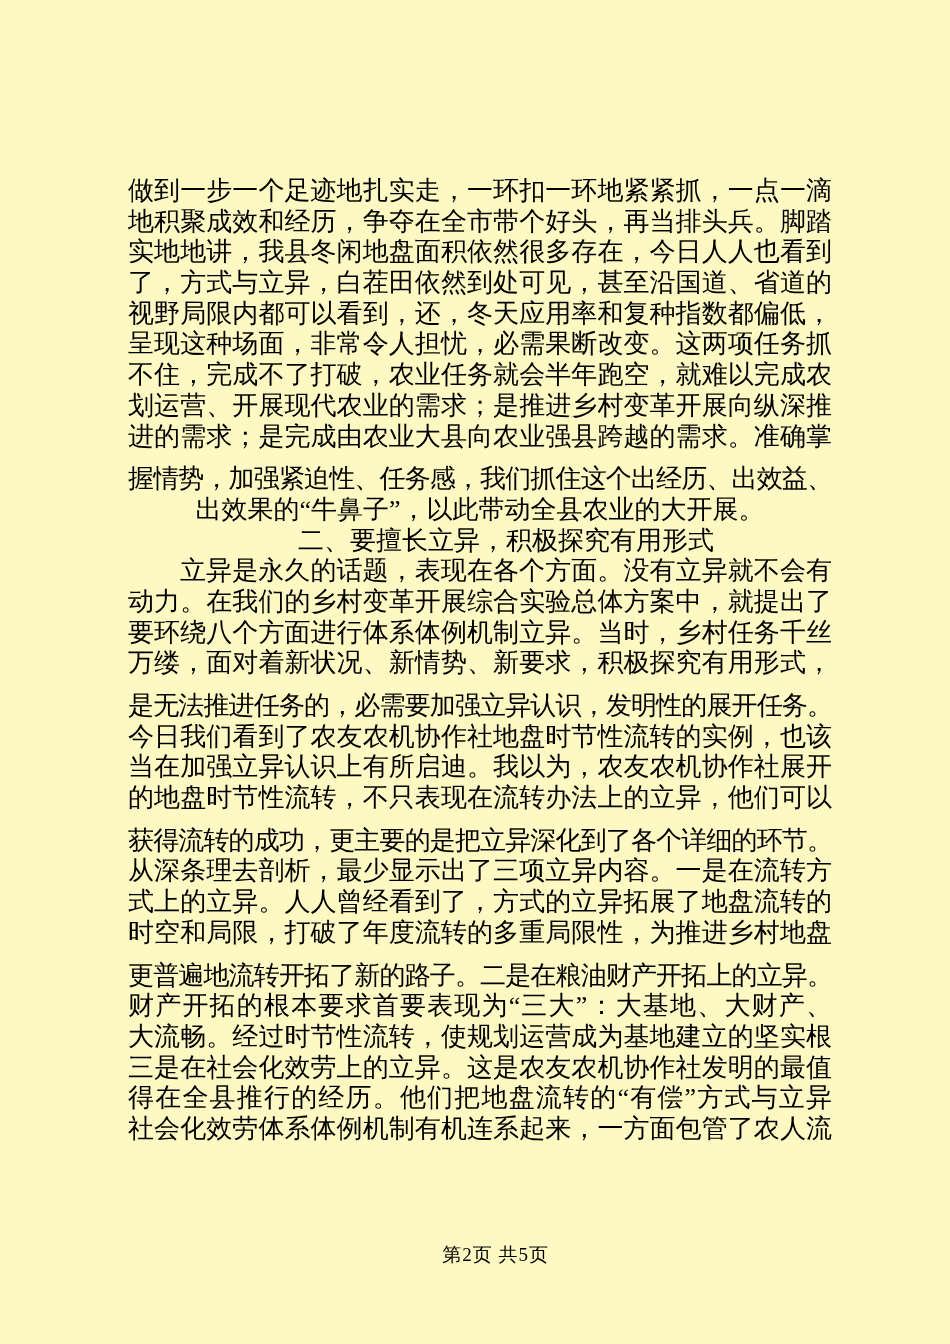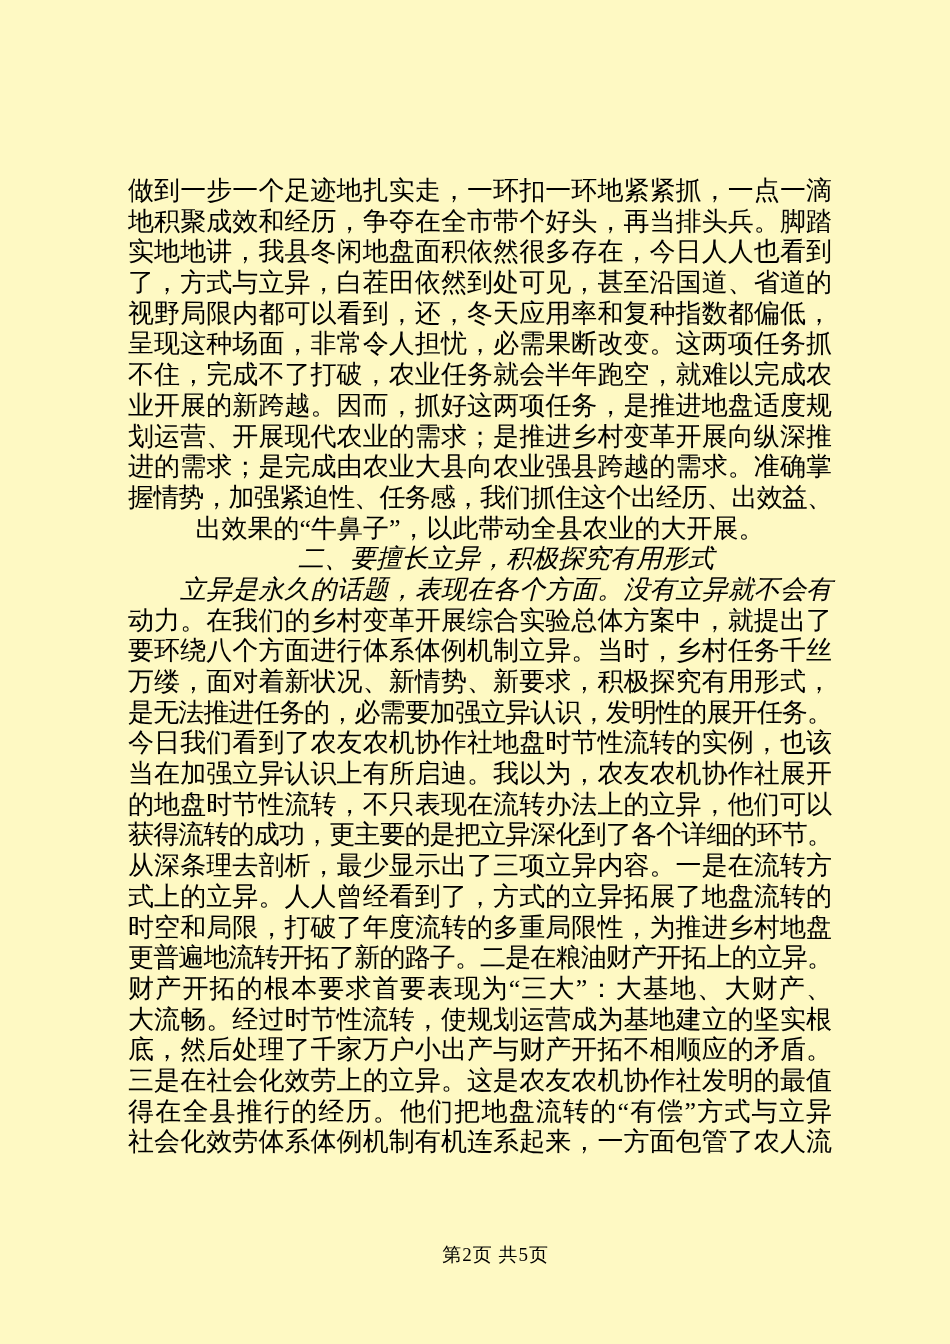--- a/index.html
+++ b/index.html
@@ -31,24 +31,24 @@
     text-align: center;
   }
   
   .line.fill {
     text-align: justify;
     text-align-last: justify;
   }
   
   .line.squeeze {
     letter-spacing: -1px;
+    margin-top: 12px;
   }
   .line.indent {
     text-indent: 52px;
-    font-style: italic;
   }
   .page-footer {
     position: absolute;
     left: 0;
     top: 1242px;
     width: 100%;
     text-align: center;
     font-size: 19px;
     letter-spacing: 1px;
     white-space: pre;
@@ -60,40 +60,38 @@
 
 <div class="page">
   <div class="text-body">
       <div class="line fill">做到一步一个足迹地扎实走，一环扣一环地紧紧抓，一点一滴</div>
       <div class="line fill">地积聚成效和经历，争夺在全市带个好头，再当排头兵。脚踏</div>
       <div class="line fill">实地地讲，我县冬闲地盘面积依然很多存在，今日人人也看到</div>
       <div class="line fill">了，方式与立异，白茬田依然到处可见，甚至沿国道、省道的</div>
       <div class="line fill">视野局限内都可以看到，还，冬天应用率和复种指数都偏低，</div>
       <div class="line fill">呈现这种场面，非常令人担忧，必需果断改变。这两项任务抓</div>
       <div class="line fill">不住，完成不了打破，农业任务就会半年跑空，就难以完成农</div>
-      <div class="line fill">业开展的新跨越。因而，抓好这两项任务，是推进地盘适度规</div>
       <div class="line fill">划运营、开展现代农业的需求；是推进乡村变革开展向纵深推</div>
       <div class="line fill">进的需求；是完成由农业大县向农业强县跨越的需求。准确掌</div>
       <div class="line fill squeeze">握情势，加强紧迫性、任务感，我们抓住这个出经历、出效益、</div>
       <div class="line">出效果的“牛鼻子”，以此带动全县农业的大开展。</div>
       <div class="line indent">二、要擅长立异，积极探究有用形式</div>
       <div class="line fill indent">立异是永久的话题，表现在各个方面。没有立异就不会有</div>
       <div class="line fill">动力。在我们的乡村变革开展综合实验总体方案中，就提出了</div>
       <div class="line fill">要环绕八个方面进行体系体例机制立异。当时，乡村任务千丝</div>
       <div class="line fill">万缕，面对着新状况、新情势、新要求，积极探究有用形式，</div>
       <div class="line fill squeeze">是无法推进任务的，必需要加强立异认识，发明性的展开任务。</div>
       <div class="line fill">今日我们看到了农友农机协作社地盘时节性流转的实例，也该</div>
       <div class="line fill">当在加强立异认识上有所启迪。我以为，农友农机协作社展开</div>
       <div class="line fill">的地盘时节性流转，不只表现在流转办法上的立异，他们可以</div>
       <div class="line fill squeeze">获得流转的成功，更主要的是把立异深化到了各个详细的环节。</div>
       <div class="line fill">从深条理去剖析，最少显示出了三项立异内容。一是在流转方</div>
       <div class="line fill">式上的立异。人人曾经看到了，方式的立异拓展了地盘流转的</div>
       <div class="line fill">时空和局限，打破了年度流转的多重局限性，为推进乡村地盘</div>
       <div class="line fill squeeze">更普遍地流转开拓了新的路子。二是在粮油财产开拓上的立异。</div>
       <div class="line fill">财产开拓的根本要求首要表现为“三大”：大基地、大财产、</div>
       <div class="line fill">大流畅。经过时节性流转，使规划运营成为基地建立的坚实根</div>
-      <div class="line fill">底，然后处理了千家万户小出产与财产开拓不相顺应的矛盾。</div>
       <div class="line fill">三是在社会化效劳上的立异。这是农友农机协作社发明的最值</div>
       <div class="line fill">得在全县推行的经历。他们把地盘流转的“有偿”方式与立异</div>
       <div class="line fill">社会化效劳体系体例机制有机连系起来，一方面包管了农人流</div>
     </div>
   <div class="page-footer">第2页 共5页</div>
 </div>
 
 </body></html>

